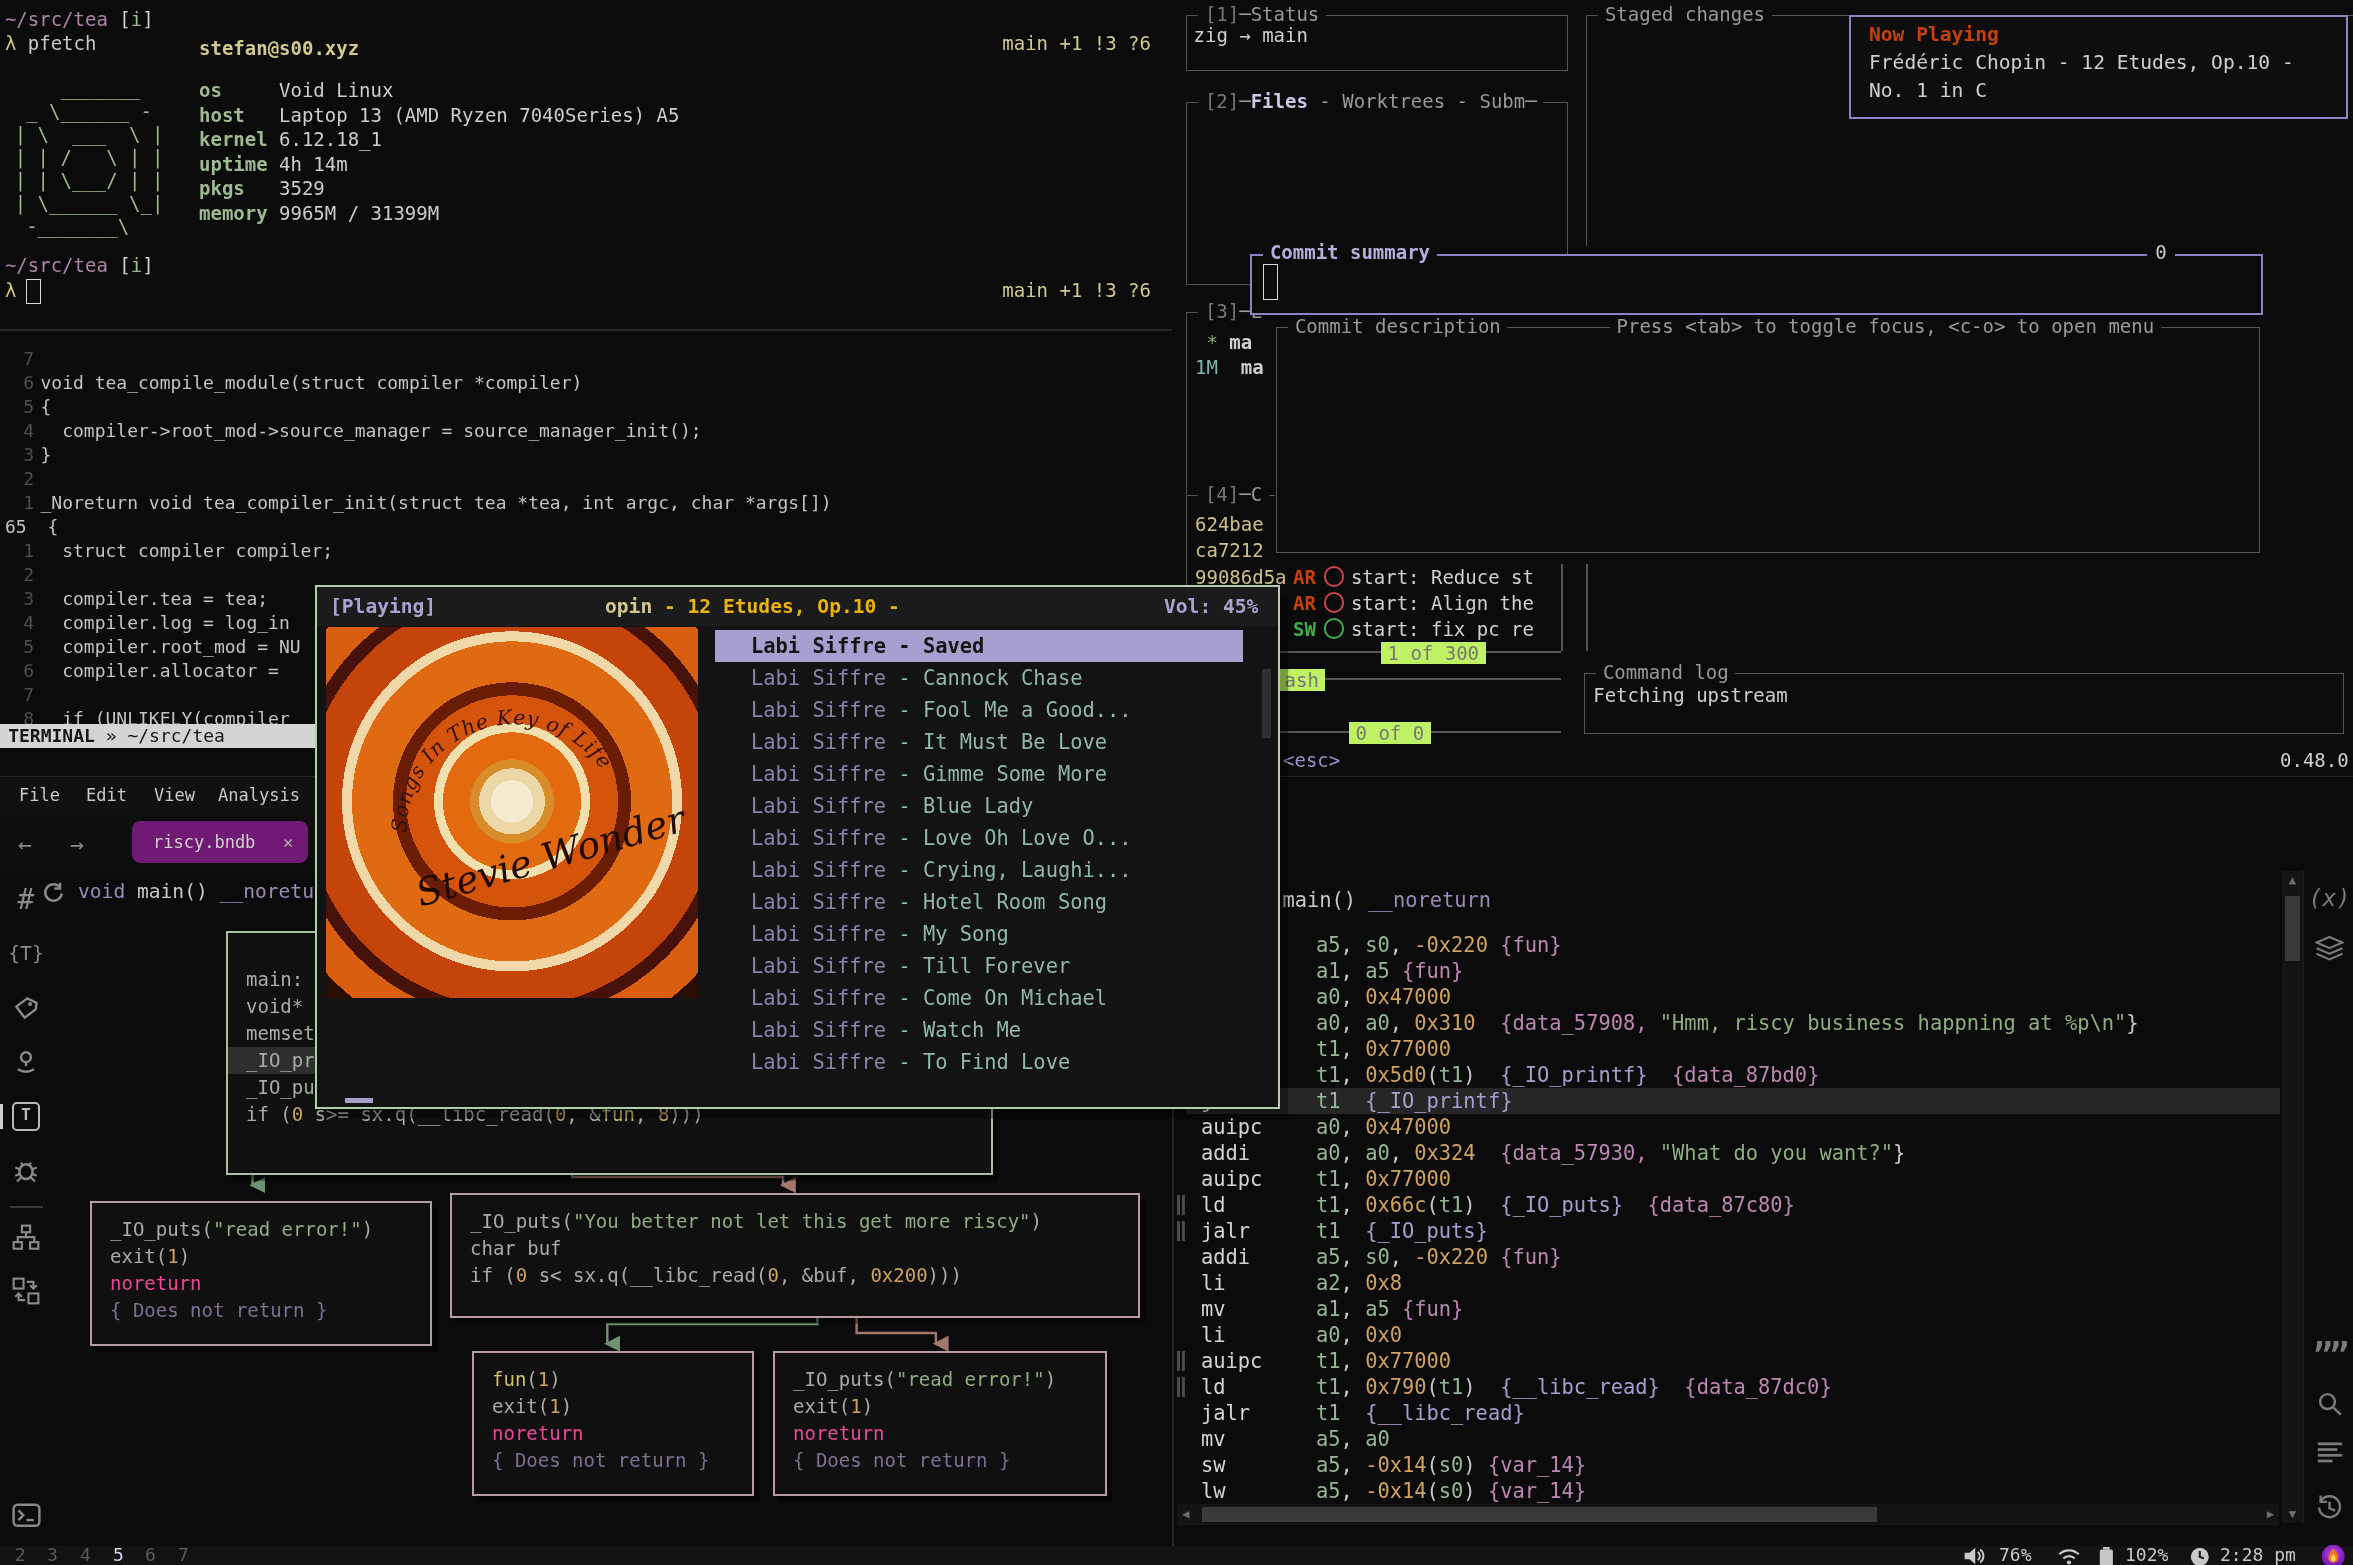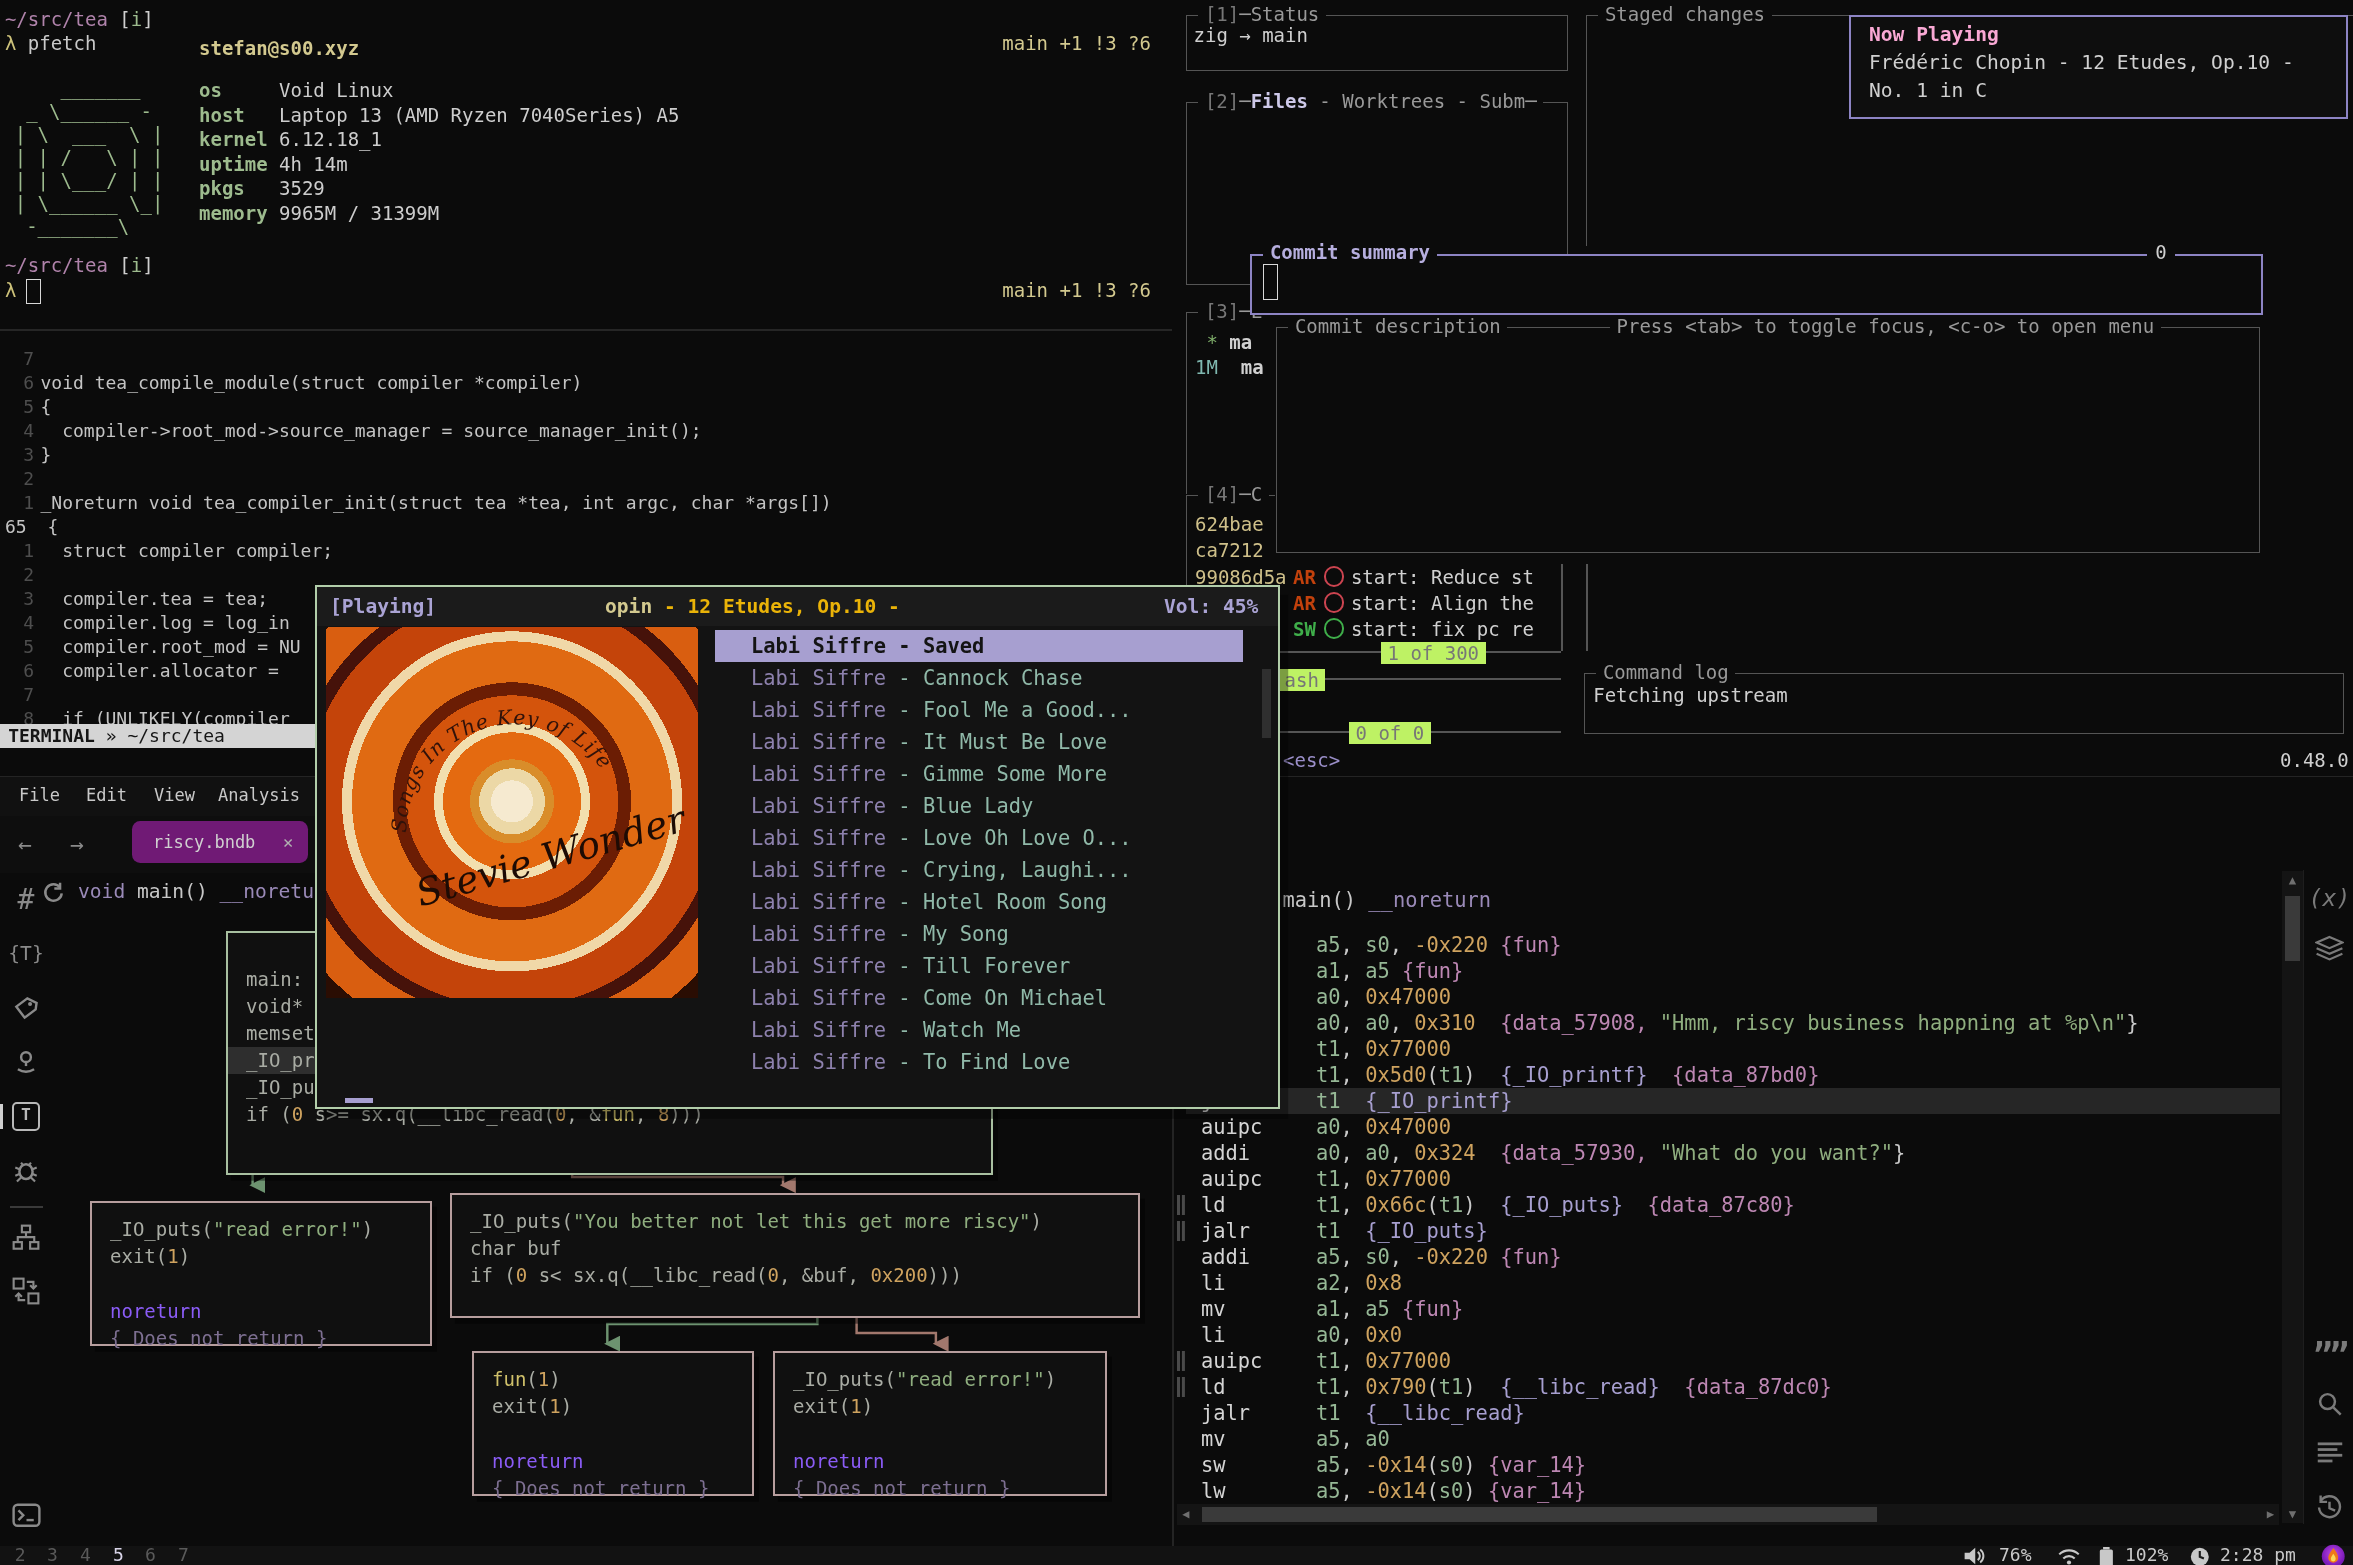--- a/index.html
+++ b/index.html
@@ -47,21 +47,21 @@
   #lstrip-div{position:absolute;left:9.8px;top:323px;width:33px;height:1.6px;background:#3a3a3a;}
   #lactive{position:absolute;left:0;top:221px;width:3.3px;height:24.5px;background:#cfcfcf;}
   .tbox{display:inline-block;width:24.5px;height:24.5px;border:2.5px solid #b8b8b8;border-radius:4.9px;color:#b8b8b8;
         font-size:16.3px;line-height:21px;font-weight:bold;}
   
   .gnode{position:absolute;background:#101010;border:2px solid;box-shadow:4.9px 5.7px 0 rgba(0,0,0,.45);
          font-size:19px;z-index:5;padding-top:13px;}
   .gnode.green{border-color:#a8bfa0;} .gnode.pink{border-color:#b79e9e;}
   .nline{height:27px;line-height:27px;padding:0 18px;white-space:pre;color:#a9aca4;}
   .nline.nhl{background:#2e2e2e;}
-  .nline.ref{color:#8b5cf6;margin-top:28px;} .nline.dnr{color:#7d6f91;}
+  .nline.ref{color:#ec4899;} .nline.dnr{color:#7d6f91;}
   #edges{position:absolute;left:0;top:0;width:2354px;height:1566px;pointer-events:none;z-index:4;}
   
   .gbox{position:absolute;border:1.6px solid #555;background:transparent;z-index:3;}
   .gbox.topleft{border-right:none;border-bottom:none;}
   .gtitle{position:absolute;top:-13px;left:11.4px;background:#0b0b0b;padding:0 6.5px;font-size:19px;color:#999;white-space:pre;}
   .gidx{color:#777;}
   .gbright{color:#cdc8e8;font-weight:bold;}
   .gcontent{position:absolute;font-size:19px;white-space:pre;color:#cfcfcf;}
   .hline{position:absolute;height:1.6px;background:#555;z-index:3;}
   .hlabel{position:absolute;font-size:19px;color:#777;background:#bef264;padding:0 6.5px;z-index:3;white-space:pre;}
@@ -109,21 +109,21 @@
   #album svg{position:absolute;left:0;top:0;}
   #playlist{position:absolute;left:398px;top:43px;width:528px;}
   .prow{height:32px;line-height:32px;white-space:pre;padding-left:36px;font-size:20.4px;}
   .prow .art{color:#8d81ad;} .prow .tit{color:#90b9a9;}
   .prow.sel{background:#a79fd0;} .prow.sel .art,.prow.sel .tit{color:#141414;font-weight:bold;}
   #p-scroll{position:absolute;left:945px;top:82px;width:9px;height:69px;background:#2f2f2f;}
   #p-prog{position:absolute;left:28px;top:511px;width:28px;height:4.9px;background:#a79fd0;}
   
   #notif{position:absolute;left:1849px;top:14.7px;width:495px;height:100px;border:2.5px solid #8d84c4;
          background:#0e0e0e;z-index:60;font-size:19.6px;}
-  #notif .nt{position:absolute;left:18px;top:6.5px;font-weight:bold;color:#f9a8d4;}
+  #notif .nt{position:absolute;left:18px;top:6.5px;font-weight:bold;color:#c2410c;}
   #notif .nl1{position:absolute;left:18px;top:34px;color:#d0d0d0;white-space:pre;}
   #notif .nl2{position:absolute;left:18px;top:62px;color:#d0d0d0;white-space:pre;}
   
   #bottombar{position:absolute;left:0;top:1546px;width:2354px;height:19.6px;background:#121212;z-index:70;font-size:18px;}
   .ws{position:absolute;top:-1.6px;color:#5a5a5a;}
   .ws.on{color:#d8d4e8;}
   .stat{position:absolute;top:-1.6px;color:#c8c8c8;}
   .sicon{position:absolute;top:0.8px;}
 </style>
 </head>

